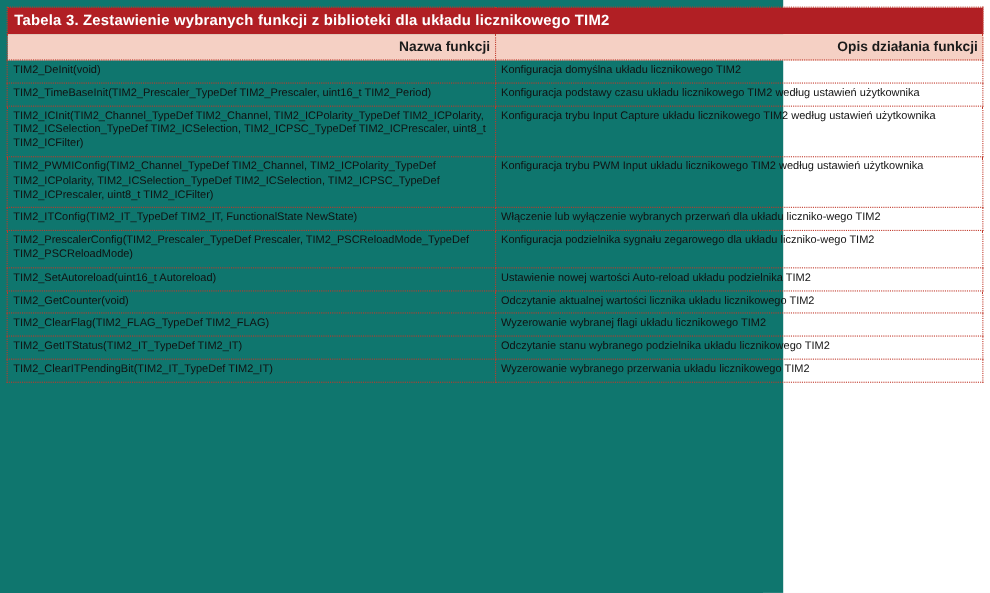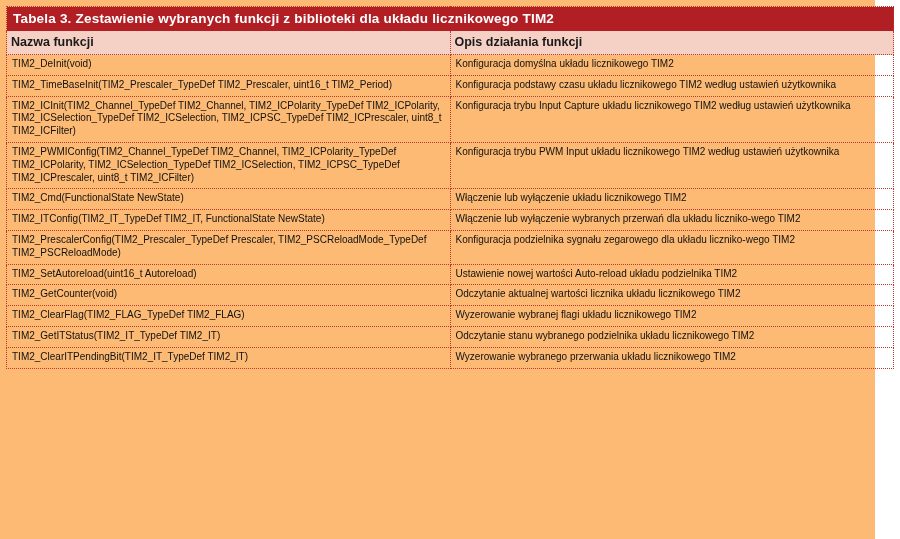--- a/index.html
+++ b/index.html
@@ -8,23 +8,23 @@
     background: #ffffff;
   }
   body {
     width: 900px;
     height: 539px;
     font-family: "Liberation Sans", sans-serif;
     overflow: hidden;
   }
   .page {
     position: relative;
-    width: 875px;
+    width: 712px;
     height: 539px;
-    background: #fdba74;
+    background: #0f766e;
     box-sizing: border-box;
   }
   .table-wrap {
     position: absolute;
     left: 6px;
     top: 6px;
     width: 888px;
   }
   table.tim-table {
     width: 888px;
@@ -38,21 +38,21 @@
     font-size: 13.5px;
     padding: 4px 6px 5px 6px;
     letter-spacing: 0.2px;
     border: none;
   }
   .header-row td {
     background: #f5d0c4;
     color: #1a1a1a;
     font-weight: bold;
     font-size: 12.5px;
-    text-align: left;
+    text-align: right;
     padding: 4px 4px 5px 4px;
     border: 1px dotted #c0392b;
     border-top: none;
   }
   td.col-name {
     width: 452px;
   }
   td.col-desc {
     width: 436px;
   }
@@ -95,24 +95,20 @@
           </tr>
           <tr class="body-row">
             <td class="col-name">TIM2_ICInit(TIM2_Channel_TypeDef TIM2_Channel, TIM2_ICPolarity_TypeDef TIM2_ICPolarity, TIM2_ICSelection_TypeDef TIM2_ICSelection,  TIM2_ICPSC_TypeDef TIM2_ICPrescaler, uint8_t TIM2_ICFilter)</td>
             <td class="col-desc">Konfiguracja trybu Input Capture układu licznikowego TIM2 według ustawień użytkownika</td>
           </tr>
           <tr class="body-row">
             <td class="col-name">TIM2_PWMIConfig(TIM2_Channel_TypeDef TIM2_Channel, TIM2_ICPolarity_TypeDef TIM2_ICPolarity, TIM2_ICSelection_TypeDef TIM2_ICSelection,  TIM2_ICPSC_TypeDef TIM2_ICPrescaler, uint8_t TIM2_ICFilter)</td>
             <td class="col-desc">Konfiguracja trybu PWM Input układu licznikowego TIM2 według ustawień użytkownika</td>
           </tr>
           <tr class="body-row">
-            <td class="col-name">TIM2_Cmd(FunctionalState NewState)</td>
-            <td class="col-desc">Włączenie lub wyłączenie układu licznikowego TIM2</td>
-          </tr>
-          <tr class="body-row">
             <td class="col-name">TIM2_ITConfig(TIM2_IT_TypeDef TIM2_IT, FunctionalState NewState)</td>
             <td class="col-desc">Włączenie lub wyłączenie wybranych przerwań dla układu liczniko-wego TIM2</td>
           </tr>
           <tr class="body-row">
             <td class="col-name">TIM2_PrescalerConfig(TIM2_Prescaler_TypeDef Prescaler, TIM2_PSCReloadMode_TypeDef TIM2_PSCReloadMode)</td>
             <td class="col-desc">Konfiguracja podzielnika sygnału zegarowego dla układu liczniko-wego TIM2</td>
           </tr>
           <tr class="body-row">
             <td class="col-name">TIM2_SetAutoreload(uint16_t Autoreload)</td>
             <td class="col-desc">Ustawienie nowej wartości Auto-reload układu podzielnika TIM2</td>

